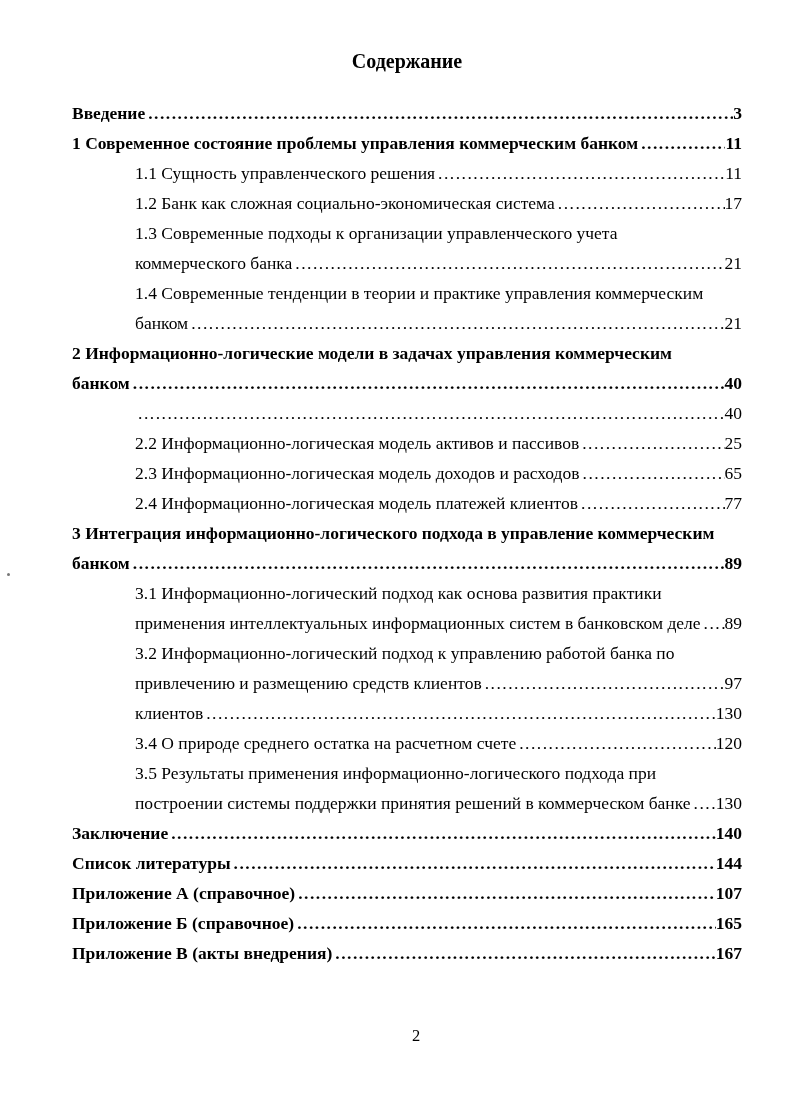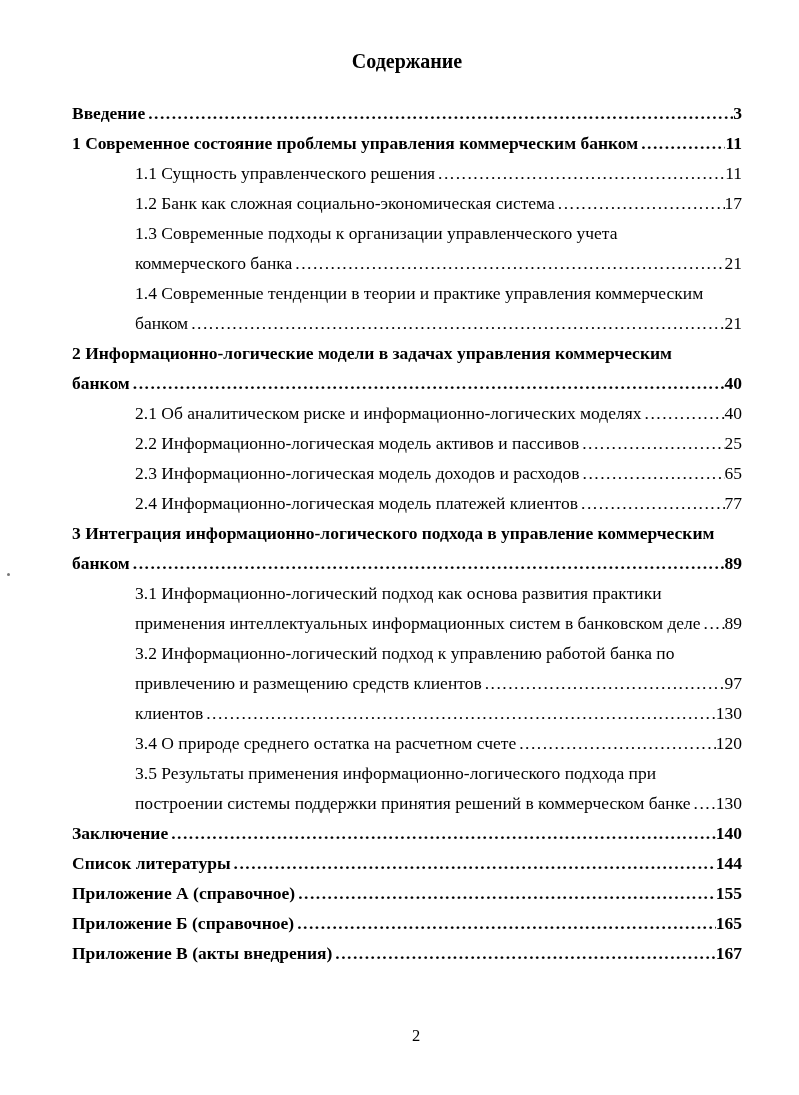--- a/index.html
+++ b/index.html
@@ -140,21 +140,20 @@
           <span class="text">2 Информационно-логические модели в задачах управления коммерческим</span>
         </div>
         <div class="line">
           <span class="text">банком</span>
           <span class="dots">................................................................................................................................................................</span>
           <span class="pg">40</span>
         </div>
       </div>
       <div class="entry sub">
         <div class="line">
-          <span class="text">2.1 Об аналитическом риске и информационно-логических моделях</span>
           <span class="dots">................................................................................................................................................................</span>
           <span class="pg">40</span>
         </div>
       </div>
       <div class="entry sub">
         <div class="line">
           <span class="text">2.2 Информационно-логическая модель активов и пассивов</span>
           <span class="dots">................................................................................................................................................................</span>
           <span class="pg">25</span>
         </div>
@@ -238,21 +237,21 @@
         <div class="line">
           <span class="text">Список литературы</span>
           <span class="dots">................................................................................................................................................................</span>
           <span class="pg">144</span>
         </div>
       </div>
       <div class="entry bold">
         <div class="line">
           <span class="text">Приложение А  (справочное)</span>
           <span class="dots">................................................................................................................................................................</span>
-          <span class="pg">155</span>
+          <span class="pg">107</span>
         </div>
       </div>
       <div class="entry bold">
         <div class="line">
           <span class="text">Приложение Б  (справочное)</span>
           <span class="dots">................................................................................................................................................................</span>
           <span class="pg">165</span>
         </div>
       </div>
       <div class="entry bold">

